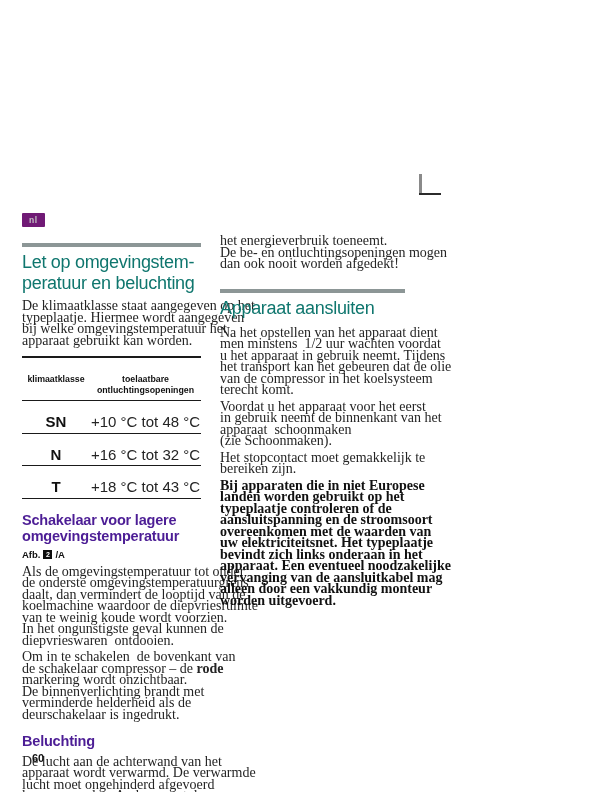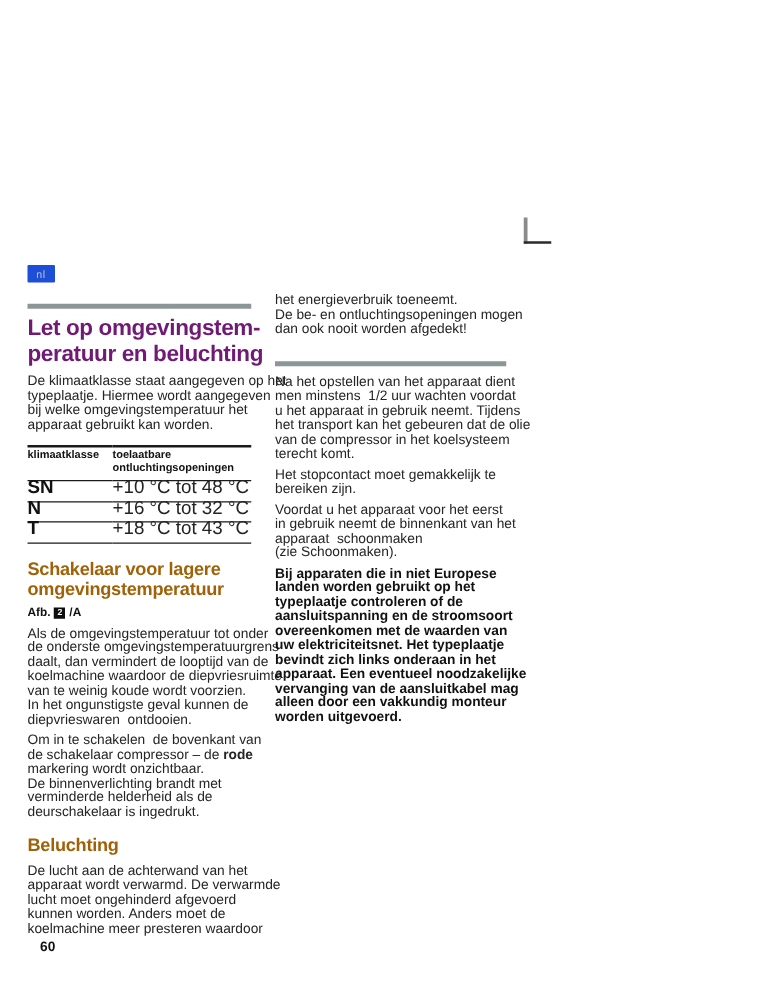--- a/index.html
+++ b/index.html
@@ -10,60 +10,60 @@
     font-family:"Liberation Sans","DejaVu Sans",sans-serif;
     color:#242424;
     overflow:hidden;
   }
   .col{position:absolute;}
   .col-left{left:22px;top:209px;width:179px;}
   .col-right{left:220px;top:235px;width:185px;}
 
   .lang-badge{
     display:inline-block;
-    background:#1d4ed8;color:#c2c2c2;
-    font-size:8.5px;font-weight:normal;
+    background:#701a75;color:#c2c2c2;
+    font-size:8.5px;font-weight:bold;
     padding:2px 7px;border-radius:1px;
     letter-spacing:0.5px;
   }
   .rule{height:4px;background:#8c9696;width:100%;border:none;margin:0;}
   .rule-left{margin-top:16px;}
   .rule-right{margin-top:19px;}
 
   h1{
-    font-size:18px;line-height:21px;font-weight:bold;color:#701a75;
-    margin:5px 0 0 0;letter-spacing:-0.3px;white-space:pre;text-align:center;
+    font-size:18px;line-height:21px;font-weight:normal;color:#0f766e;
+    margin:5px 0 0 0;letter-spacing:-0.3px;white-space:pre;
   }
   h2{
-    font-size:14.5px;line-height:16.5px;font-weight:bold;color:#a16207;
+    font-size:14.5px;line-height:16.5px;font-weight:bold;color:#4c1d95;
     margin:13px 0 0 0;letter-spacing:-0.2px;white-space:pre;
   }
   p{
-    font-size:11px;line-height:11.5px;
-    margin:6px 0 0 0;white-space:pre;
+    font-size:14px;line-height:11.5px;
+    margin:6px 0 0 0;white-space:pre;font-family:Liberation Serif, serif;
   }
   p.tight{margin-top:5px;}
   .bold{font-weight:bold;}
 
   .figref{
     font-size:9.5px;font-weight:bold;color:#111;
     margin-top:4px;display:flex;align-items:center;gap:2px;
   }
   .figbadge{
     display:inline-flex;align-items:center;justify-content:center;
     background:#0d0d0d;color:#fff;
     width:9px;height:9px;font-size:7px;font-weight:bold;
     margin:0 1px;
   }
 
   table.climate{
     border-collapse:collapse;width:100%;margin-top:10px;
   }
   table.climate th, table.climate td{
-    text-align:left;vertical-align:top;padding:0 0 5px 0;
+    text-align:center;vertical-align:top;padding:16px 0 5px 0;
   }
   table.climate th{
     font-size:8.8px;line-height:10.5px;font-weight:bold;color:#111;
     border-top:2px solid #1a1a1a;border-bottom:1.4px solid #1a1a1a;
     white-space:pre;
   }
   table.climate td{
     font-size:15px;line-height:10.5px;
     border-bottom:1.4px solid #1a1a1a;
   }
@@ -155,33 +155,34 @@
 koelmachine meer presteren waardoor</p>
   </div>
 
   <div class="col col-right">
     <p style="margin-top:0">het energieverbruik toeneemt.
 De be- en ontluchtingsopeningen mogen
 dan ook nooit worden afgedekt!</p>
 
     <div class="rule rule-right"></div>
 
+    <h1>Apparaat aansluiten</h1>
 
     <p style="margin-top:8px">Na het opstellen van het apparaat dient
 men minstens  1/2 uur wachten voordat
 u het apparaat in gebruik neemt. Tijdens
 het transport kan het gebeuren dat de olie
 van de compressor in het koelsysteem
 terecht komt.</p>
-    <p class="tight">Het stopcontact moet gemakkelijk te
-bereiken zijn.</p>
     <p class="tight">Voordat u het apparaat voor het eerst
 in gebruik neemt de binnenkant van het
 apparaat  schoonmaken
 (zie Schoonmaken).</p>
+    <p class="tight">Het stopcontact moet gemakkelijk te
+bereiken zijn.</p>
     <p class="tight bold" style="color:#111">Bij apparaten die in niet Europese
 landen worden gebruikt op het
 typeplaatje controleren of de
 aansluitspanning en de stroomsoort
 overeenkomen met de waarden van
 uw elektriciteitsnet. Het typeplaatje
 bevindt zich links onderaan in het
 apparaat. Een eventueel noodzakelijke
 vervanging van de aansluitkabel mag
 alleen door een vakkundig monteur

